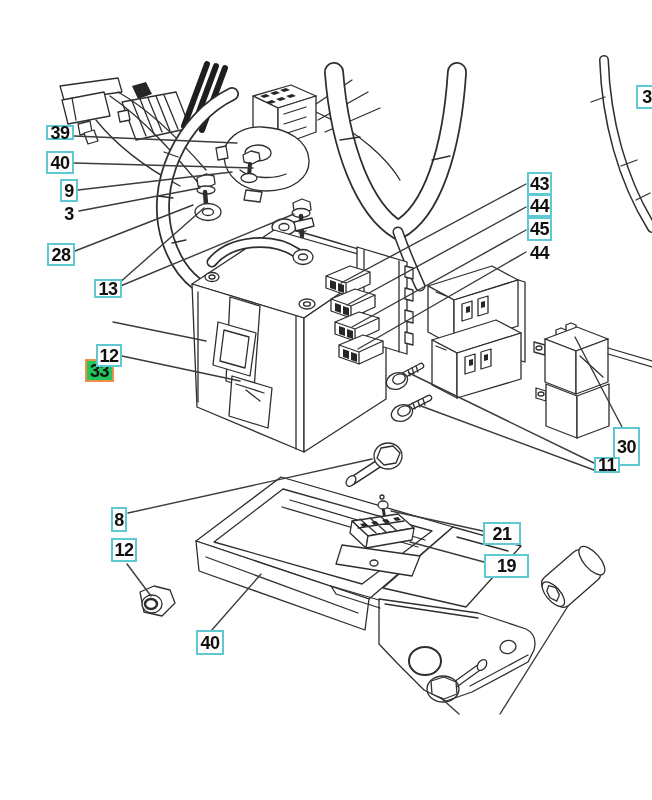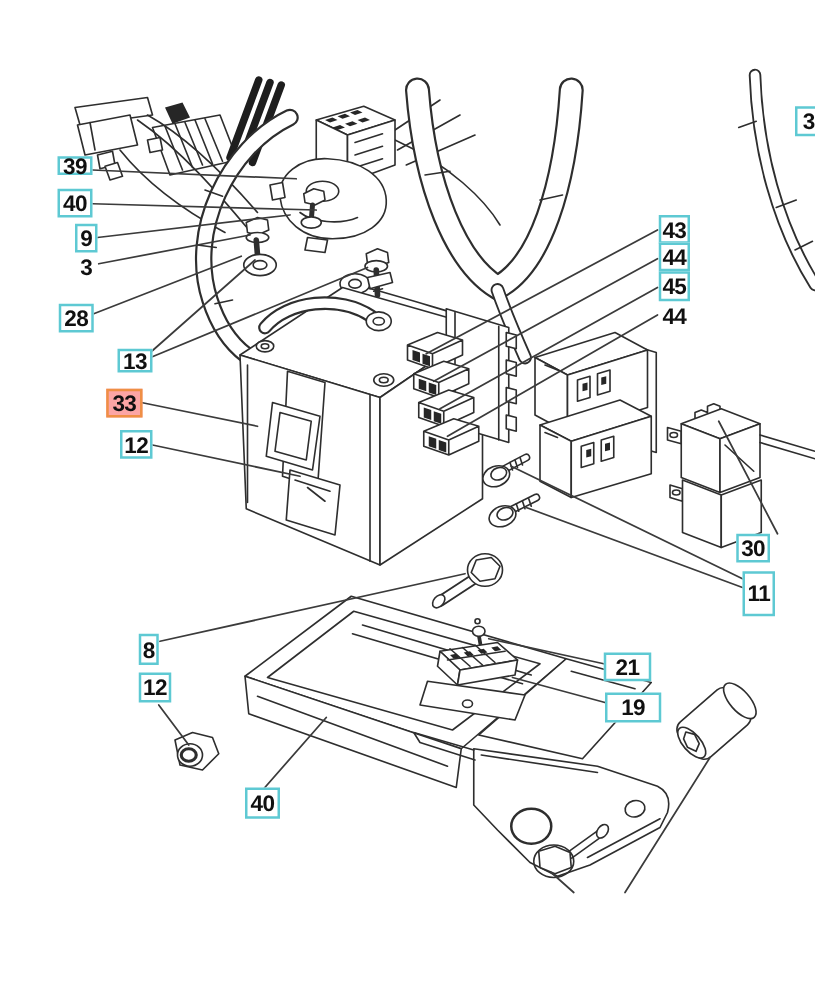--- a/index.html
+++ b/index.html
@@ -4,21 +4,21 @@
 <style>
   html,body{margin:0;padding:0;background:#fff;}
   #app{position:relative;width:652px;height:800px;overflow:hidden;background:#fff;
        font-family:"Liberation Sans",sans-serif;}
   #art{position:absolute;left:0;top:0;}
   .callout{position:absolute;box-sizing:border-box;display:flex;align-items:center;
            justify-content:center;font-weight:bold;font-size:18px;color:#101010;
            letter-spacing:-0.5px;line-height:1;cursor:pointer;}
   .boxed{border:2px solid #5ec9d3;background:#ffffff;}
   .plain{background:transparent;}
-  .highlight{border:2px solid #ef8f45;background:#fca5a5;}
+  .highlight{border:2px solid #ef8f45;background:#22c55e;margin-top:48px;}
   
   .s  {fill:#ffffff;stroke:#2e2e2e;stroke-width:1.3;stroke-linejoin:round;stroke-linecap:round;}
   .u  {fill:none;stroke:#2e2e2e;stroke-width:1.3;stroke-linejoin:round;stroke-linecap:round;}
   .dk {fill:#262626;stroke:none;}
   .ld {fill:none;stroke:#3b3b3b;stroke-width:1.4;stroke-linecap:round;}
   .to {fill:none;stroke:#2e2e2e;stroke-linecap:round;}
   .ti {fill:none;stroke:#ffffff;stroke-linecap:round;}
 </style>
 </head>
 <body>
@@ -280,21 +280,21 @@
   <div class="callout plain" style="left:60px;top:203px;width:18px;height:22px">3</div>
   <div class="callout boxed" style="left:47px;top:243px;width:28px;height:23px">28</div>
   <div class="callout boxed" style="left:94px;top:279px;width:28px;height:19px">13</div>
   <div class="callout highlight" style="left:85px;top:311px;width:29px;height:23px">33</div>
   <div class="callout boxed" style="left:96px;top:344px;width:26px;height:23px">12</div>
   <div class="callout boxed" style="left:527px;top:172px;width:25px;height:23px">43</div>
   <div class="callout boxed" style="left:527px;top:194px;width:25px;height:23px">44</div>
   <div class="callout boxed" style="left:527px;top:217px;width:25px;height:24px">45</div>
   <div class="callout plain" style="left:527px;top:242px;width:25px;height:21px">44</div>
   <div class="callout boxed" style="left:636px;top:85px;width:22px;height:24px">3</div>
-  <div class="callout boxed" style="left:589px;top:427px;width:27px;height:23px">30</div>
-  <div class="callout boxed" style="left:594px;top:457px;width:26px;height:36px">11</div>
+  <div class="callout boxed" style="left:613px;top:427px;width:27px;height:39px">30</div>
+  <div class="callout boxed" style="left:594px;top:457px;width:26px;height:16px">11</div>
   <div class="callout boxed" style="left:483px;top:522px;width:38px;height:23px">21</div>
   <div class="callout boxed" style="left:484px;top:554px;width:45px;height:24px">19</div>
   <div class="callout boxed" style="left:111px;top:507px;width:16px;height:25px">8</div>
   <div class="callout boxed" style="left:111px;top:538px;width:26px;height:24px">12</div>
   <div class="callout boxed" style="left:196px;top:630px;width:28px;height:25px">40</div>
 
 </div>
 
 </body></html>

